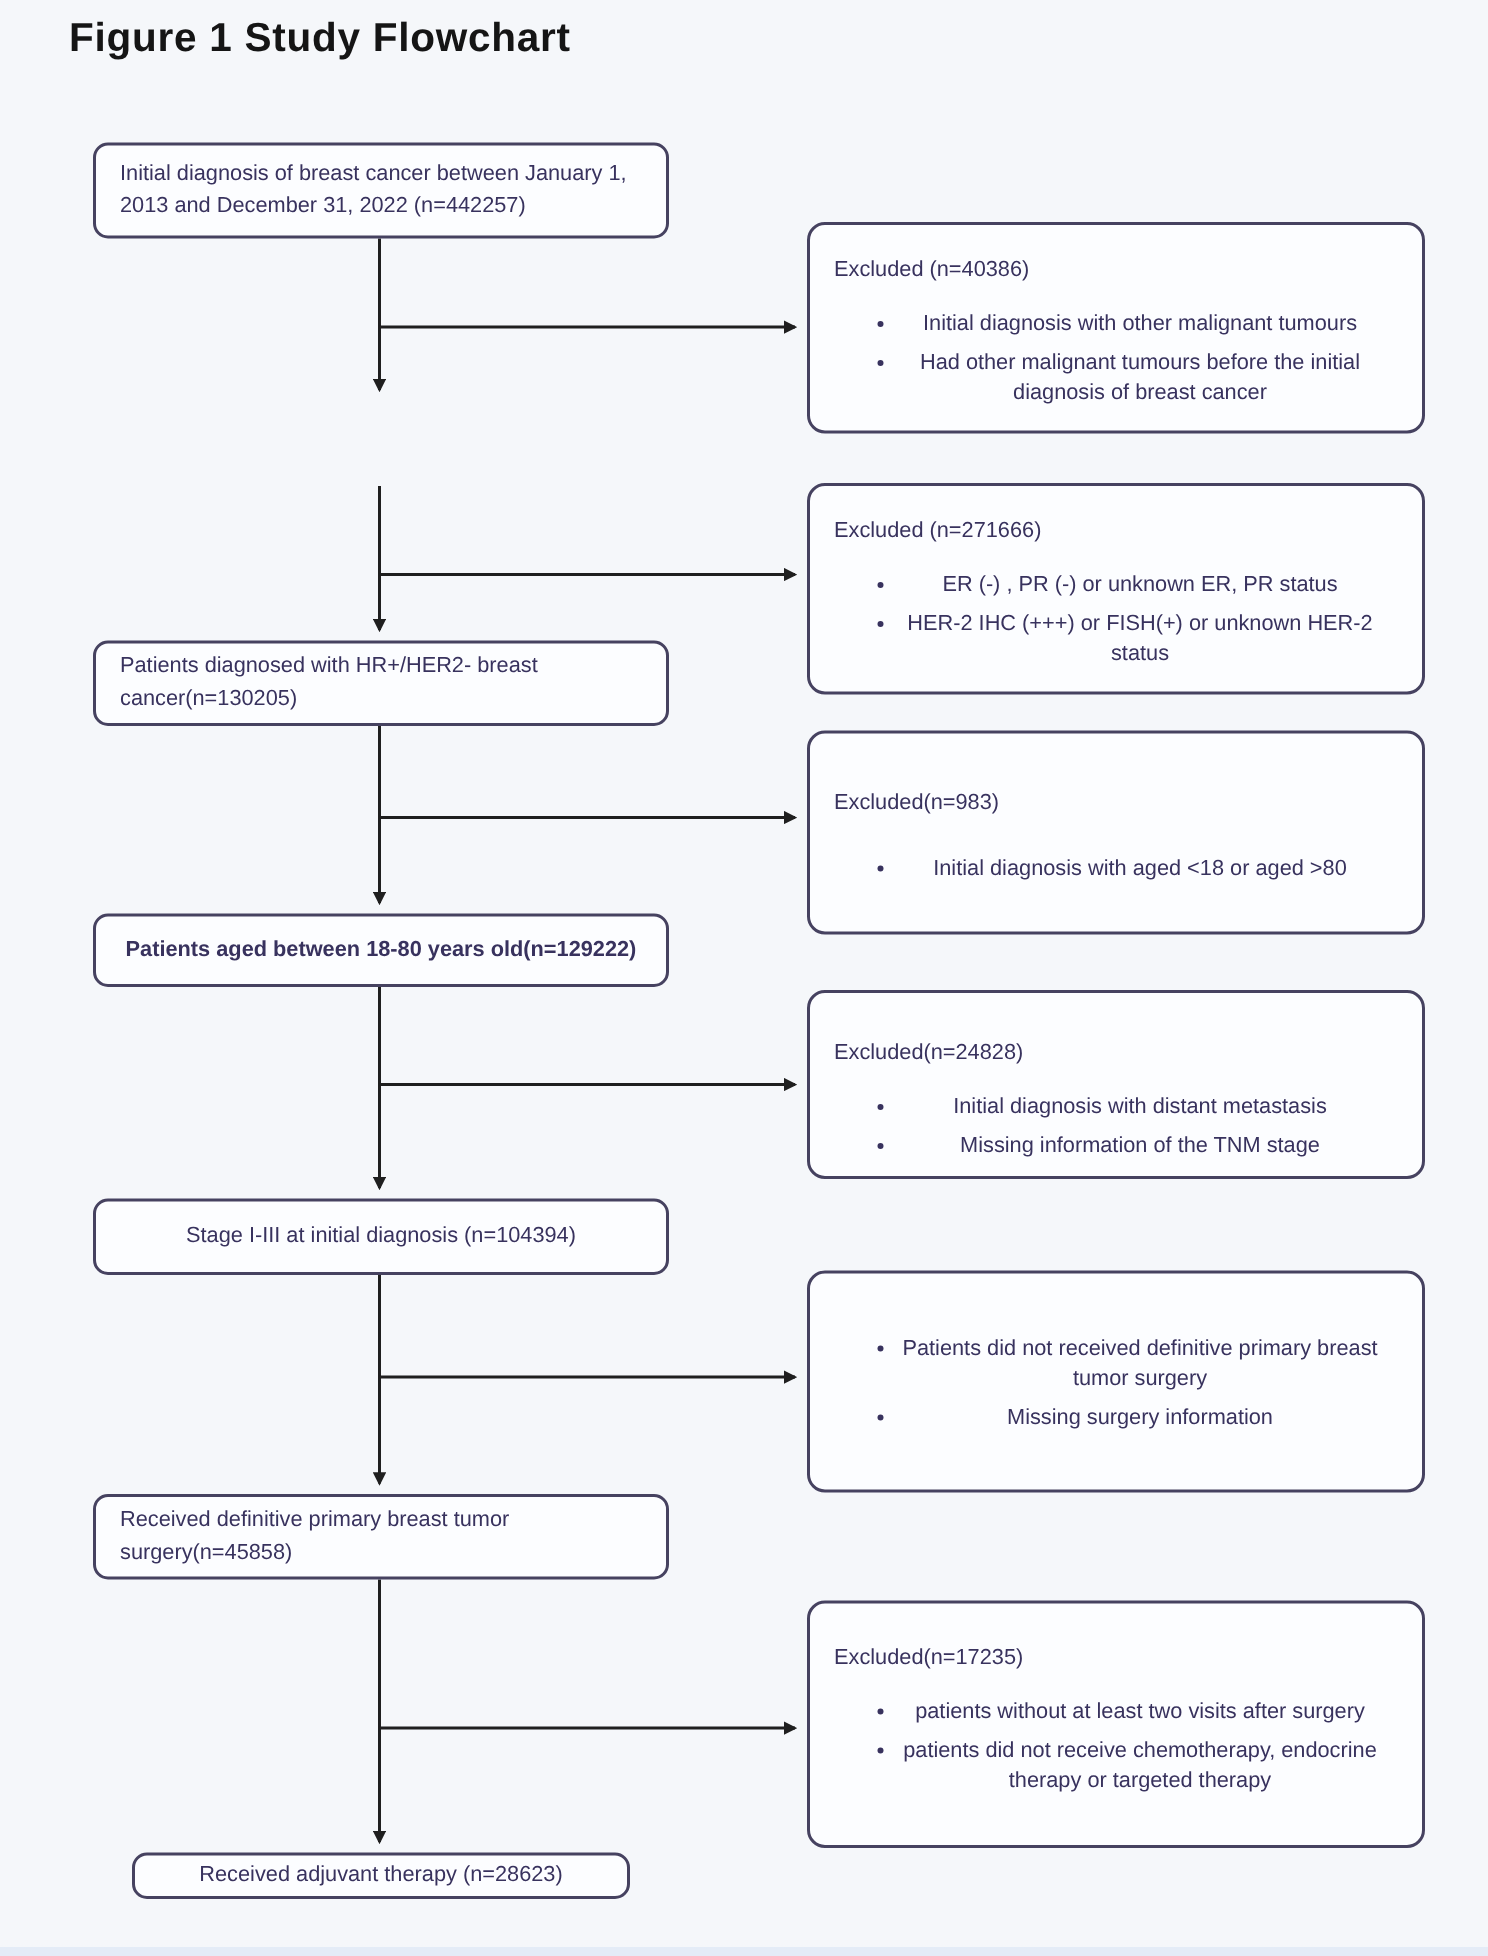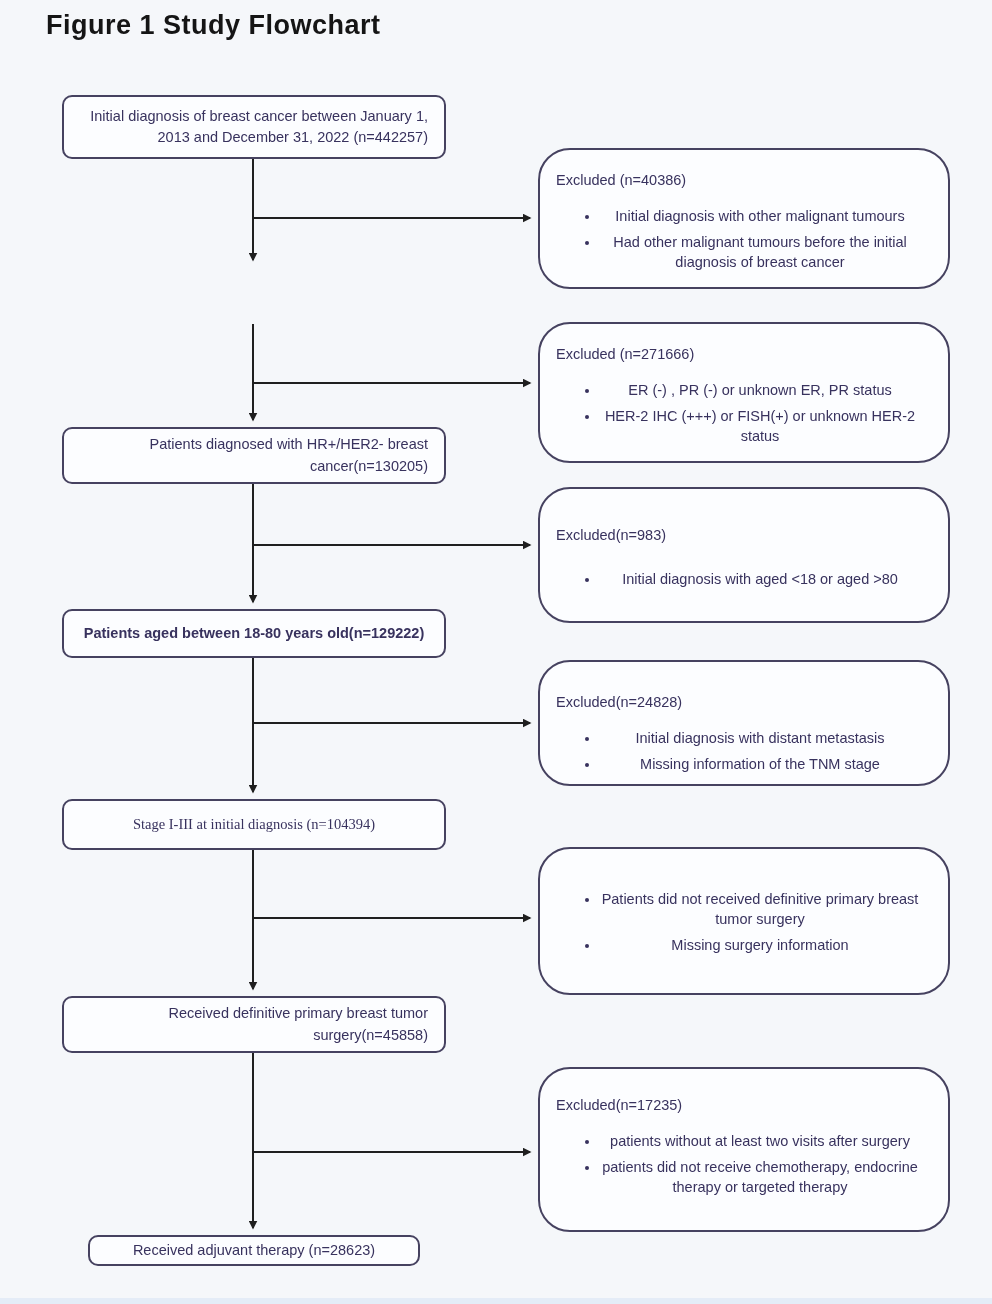--- a/index.html
+++ b/index.html
@@ -13,39 +13,39 @@
   .title {
     position:absolute; left:46px; top:10px;
     font-size:27px; font-weight:bold; color:var(--title,#151515);
     letter-spacing:.5px;
   }
   .stepbox {
     position:absolute; left:62px; width:384px;
     border:2px solid var(--border,#464260); border-radius:10px;
     background:var(--box_bg,#fcfdff);
     display:flex; align-items:center; justify-content:center;
-    text-align:right; font-size:14.5px; line-height:1.45;
+    text-align:left; font-size:14.5px; line-height:1.45;
     padding:4px 16px; box-sizing:border-box;
   }
   .excbox {
     position:absolute; left:538px; width:412px;
-    border:2px solid var(--border,#464260); border-radius:32px;
+    border:2px solid var(--border,#464260); border-radius:12px;
     background:var(--box_bg,#fcfdff);
     box-sizing:border-box; font-size:14.5px; line-height:1.4;
     padding:20px 28px 8px 16px;
   }
   .excbox .hdr { margin:0; }
   .excbox ul { margin:16px 0 0 0; padding-left:44px; }
   .excbox li { margin-bottom:5px;text-align:center; }
 
   .s0 { top:95px;  height:64px; }
   .s1 { top:267px; height:57px; }
   .s2 { top:427px; height:57px; }
   .s3 { top:609px; height:49px;font-weight:bold; }
-  .s4 { top:799px; height:51px;font-family:Liberation Serif, serif; }
+  .s4 { top:799px; height:51px; }
   .s5 { top:996px; height:57px; }
   .s6 { top:1235px; height:31px; left:88px; width:332px; }
 
   .e0 { top:148px;  height:141px; }
   .e1 { top:322px;  height:141px; }
   .e2 { top:487px;  height:136px; padding-top:36px; }
   .e2 ul { margin-top:24px; }
   .e3 { top:660px;  height:126px; padding-top:30px; }
   .e4 { top:847px;  height:148px; padding-top:24px; }
   .e5 { top:1067px; height:165px; padding-top:26px; }

